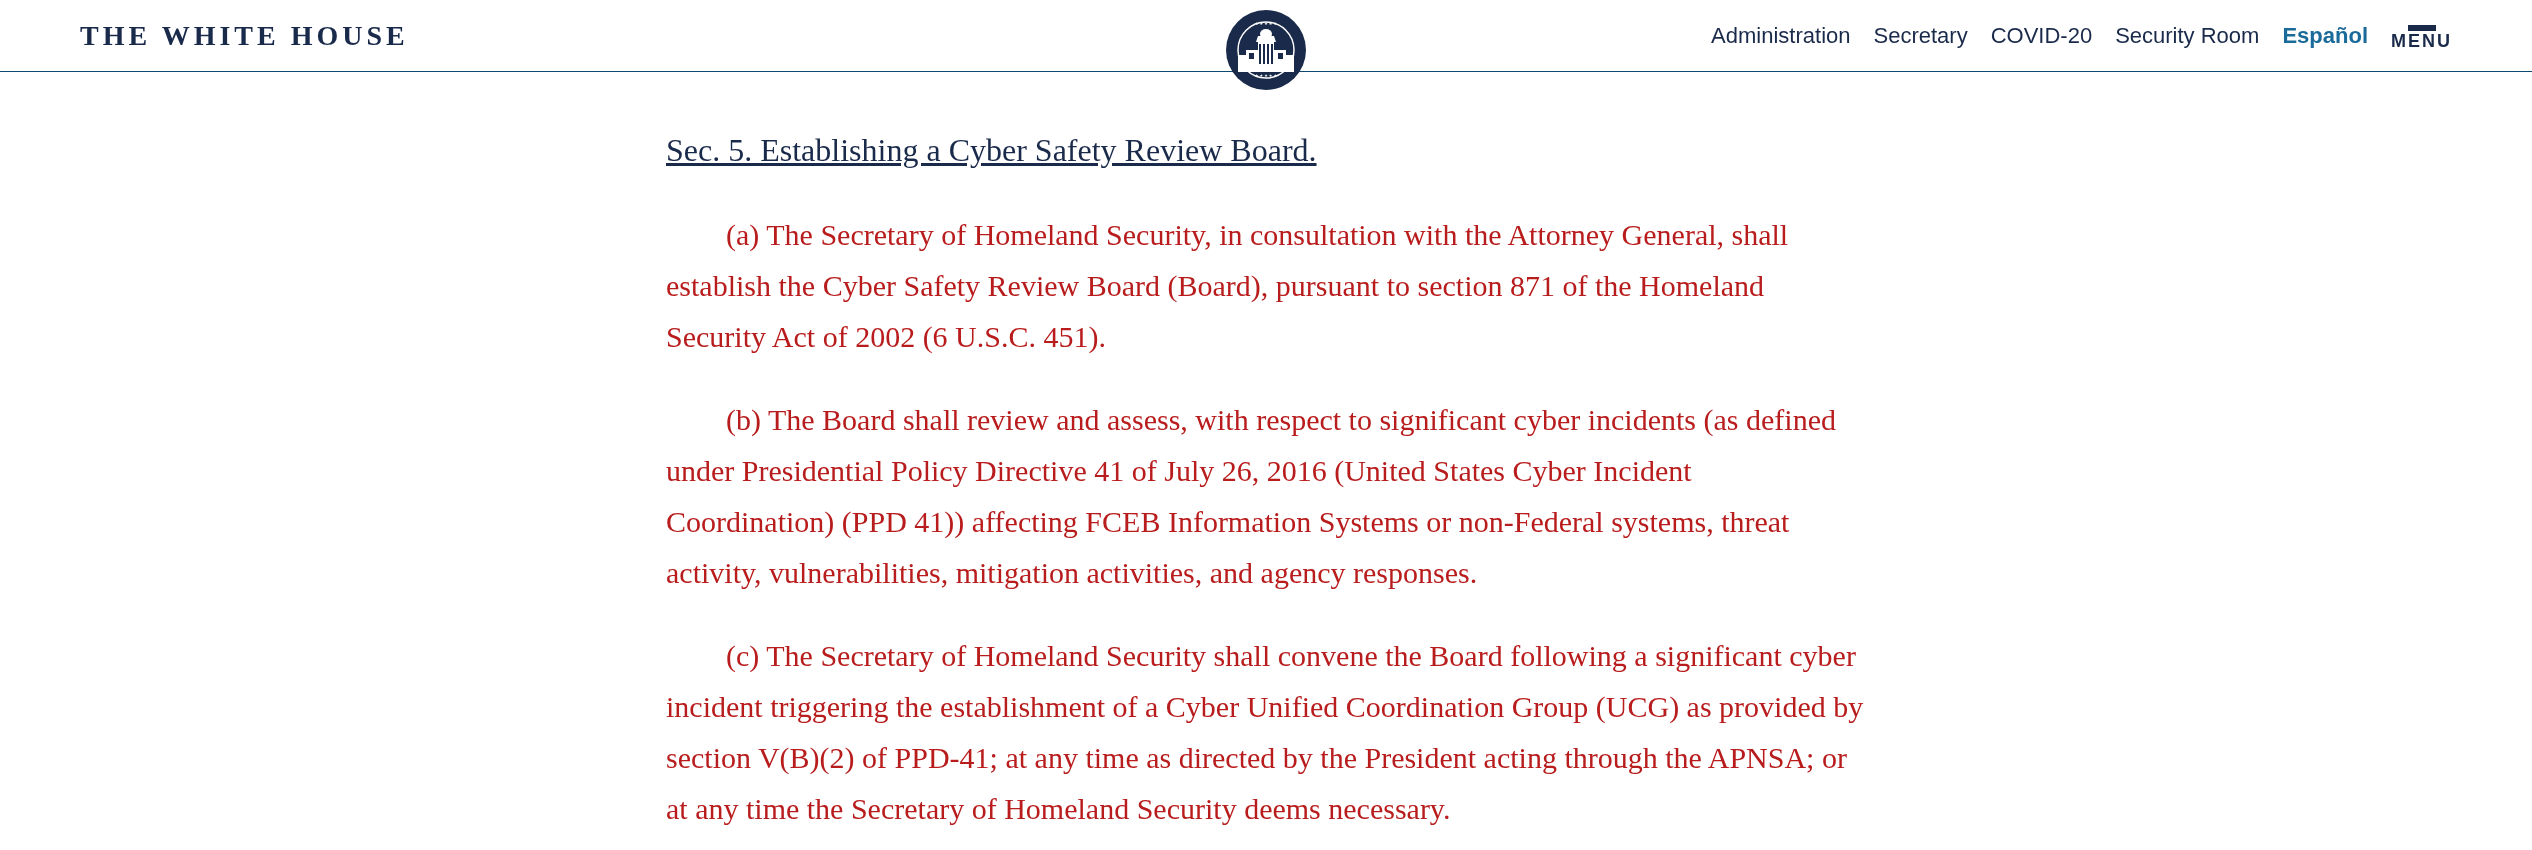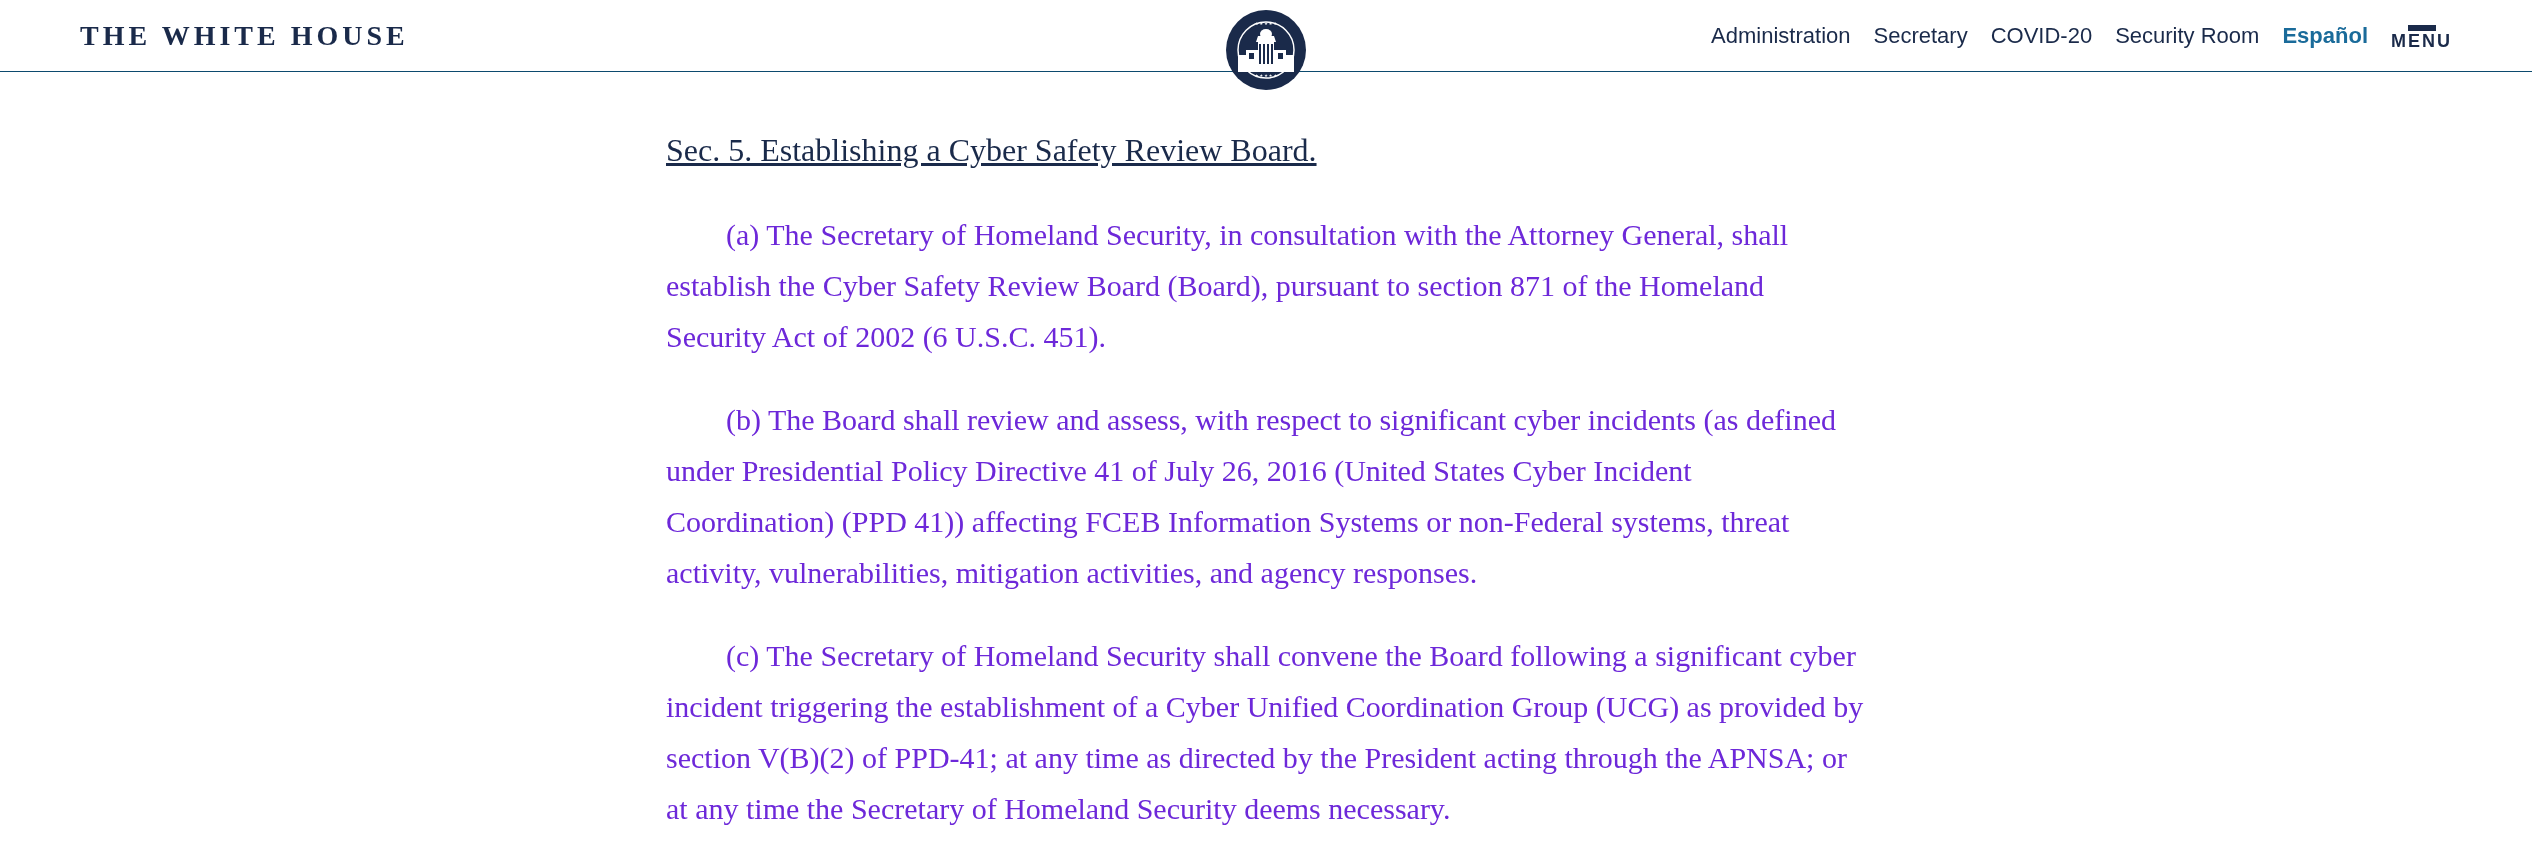--- a/index.html
+++ b/index.html
@@ -113,21 +113,21 @@
       font-weight: normal;
       color: #1a2a4a;
       text-decoration: underline;
       margin-bottom: 40px;
       font-family: 'Georgia', serif;
     }
 
     .paragraph {
       font-size: 30px;
       line-height: 1.7;
-      color: #6d28d9;
+      color: #b91c1c;
       margin-bottom: 32px;
       font-family: 'Georgia', serif;
     }
 
     .paragraph-indent {
       text-indent: 60px;
     }
   </style>
 </head>
 <body>

